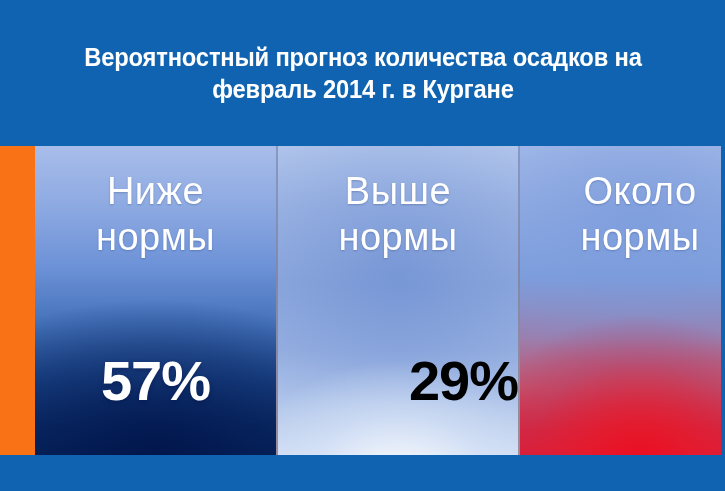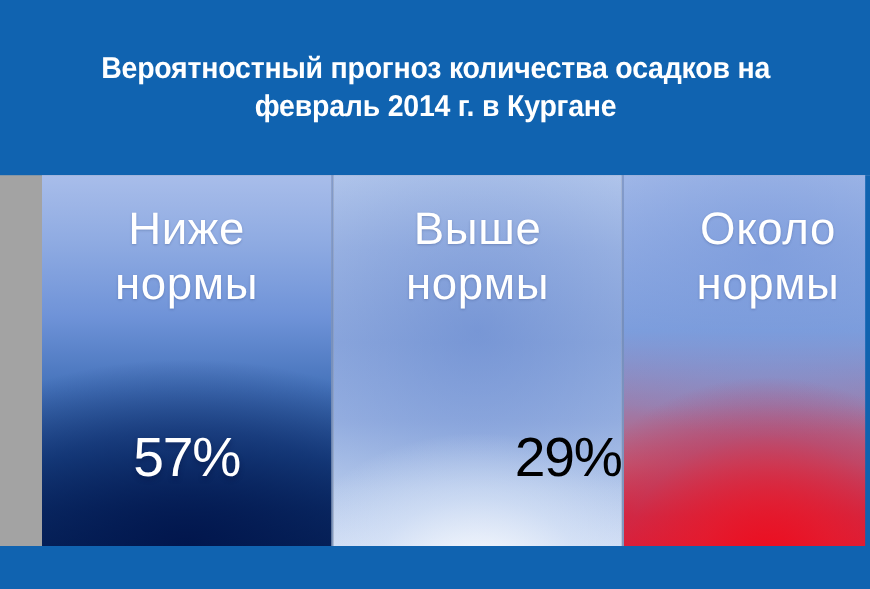--- a/index.html
+++ b/index.html
@@ -8,21 +8,21 @@
     background: #ffffff;
   }
   body {
     font-family: "Liberation Sans", sans-serif;
   }
   #infographic {
     position: relative;
     width: 725px;
     height: 491px;
     overflow: hidden;
-    background: #a3a3a3;
+    background: #f97316;
   }
 
   
   #header-band {
     position: absolute;
     left: 0;
     top: 0;
     width: 725px;
     height: 146px;
     background: #1063b0;
@@ -77,22 +77,22 @@
     text-shadow: 0 1px 2px rgba(20,40,90,0.25);
   }
   .panel-value {
     position: absolute;
     z-index: 2;
     left: 0;
     right: 0;
     top: 200px;
     text-align: center;
     font-family: "Liberation Sans", sans-serif;
-    font-weight: normal;
-    font-size: 46px;
+    font-weight: bold;
+    font-size: 56px;
     line-height: 70px;
     letter-spacing: -1px;
   }
 
   
   #panel-below {
     width: 241px;
     background:
       radial-gradient(ellipse 150% 70% at 50% 100%, rgba(0,20,75,0.92) 0%, rgba(0,25,85,0.45) 45%, rgba(0,30,95,0) 72%),
       linear-gradient(to bottom, #a8bdea 0%, #8fabe2 18%, #6f93d8 38%, #4472ba 58%, #234f92 76%, #12356e 90%, #0b2a5e 100%);

